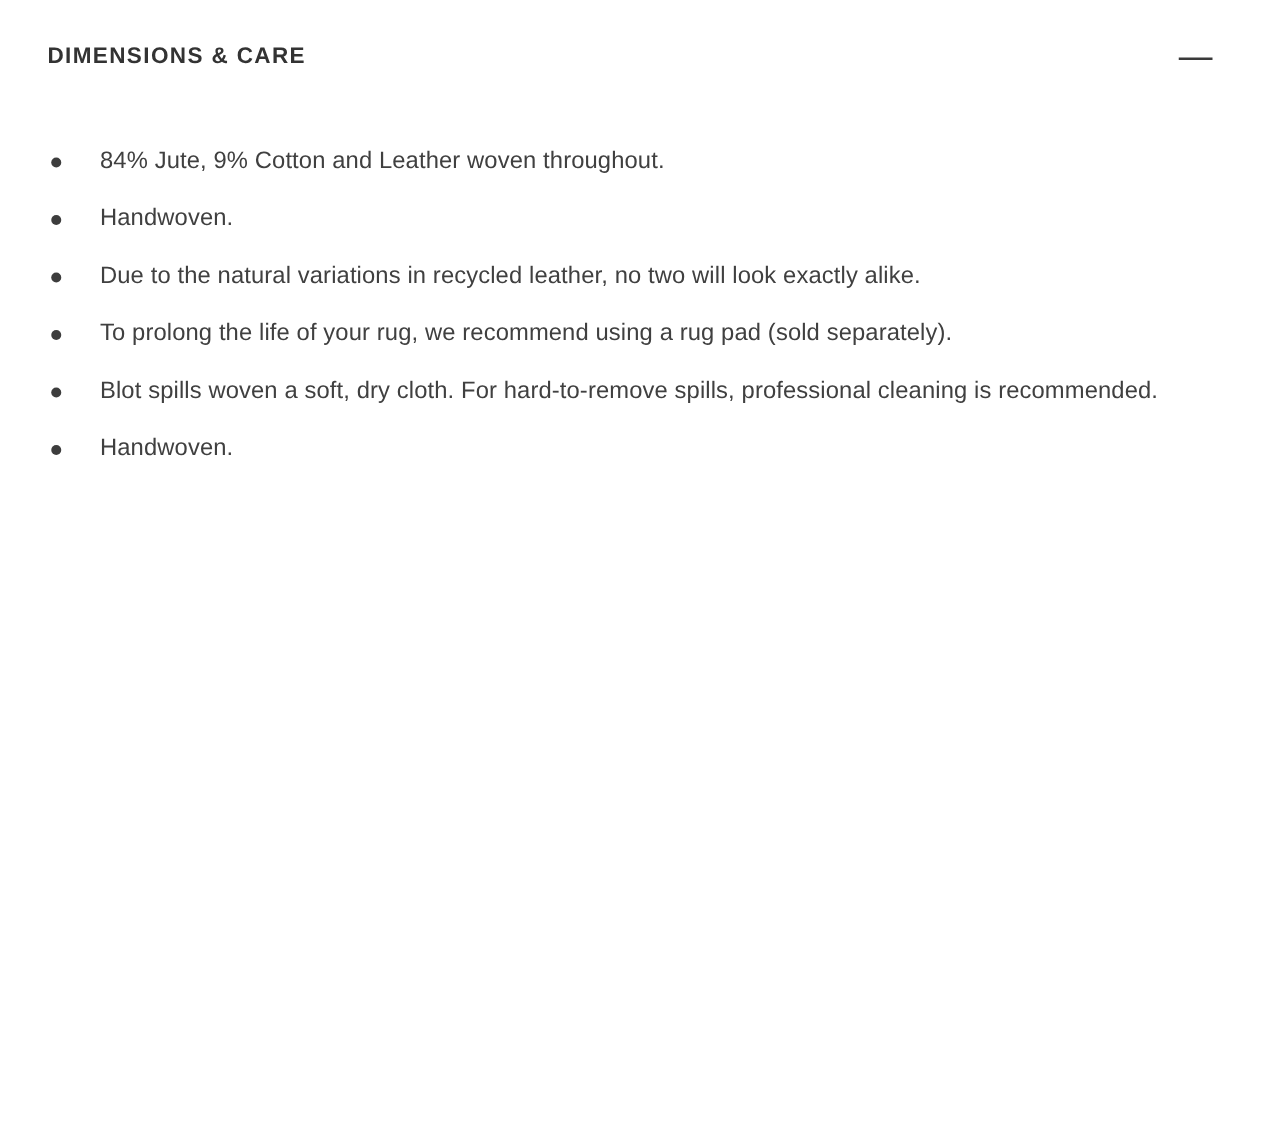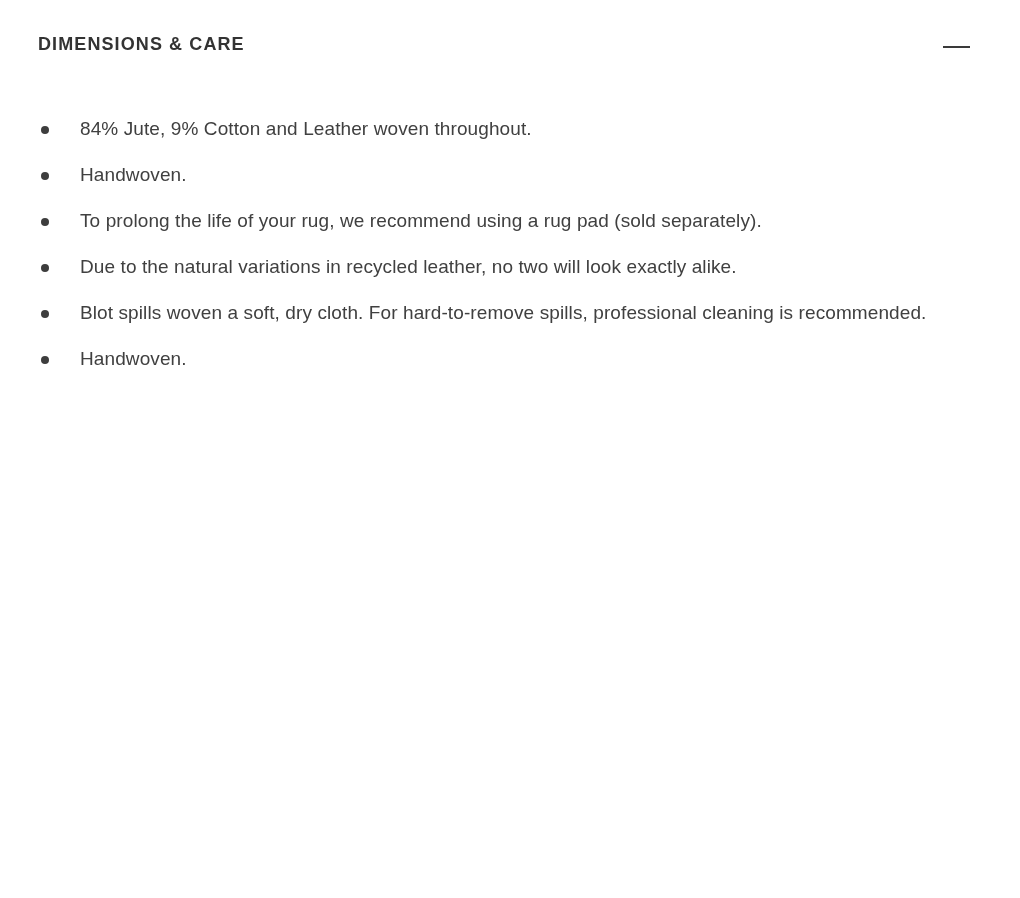--- a/index.html
+++ b/index.html
@@ -84,19 +84,19 @@
   <div class="panel-header">
     <h2 class="panel-title">DIMENSIONS &amp; CARE</h2>
     <button class="toggle-btn">
       <span class="minus-icon"></span>
     </button>
   </div>
 
   <ul class="care-list">
     <li class="care-item">84% Jute, 9% Cotton and Leather woven throughout.</li>
     <li class="care-item">Handwoven.</li>
+    <li class="care-item">Due to the natural variations in recycled leather, no two will look exactly alike.</li>
     <li class="care-item">To prolong the life of your rug, we recommend using a rug pad (sold separately).</li>
-    <li class="care-item">Due to the natural variations in recycled leather, no two will look exactly alike.</li>
     <li class="care-item">Blot spills woven a soft, dry cloth. For hard-to-remove spills, professional cleaning is recommended.</li>
     <li class="care-item">Handwoven.</li>
   </ul>
 
 </div>
 
 </body></html>

